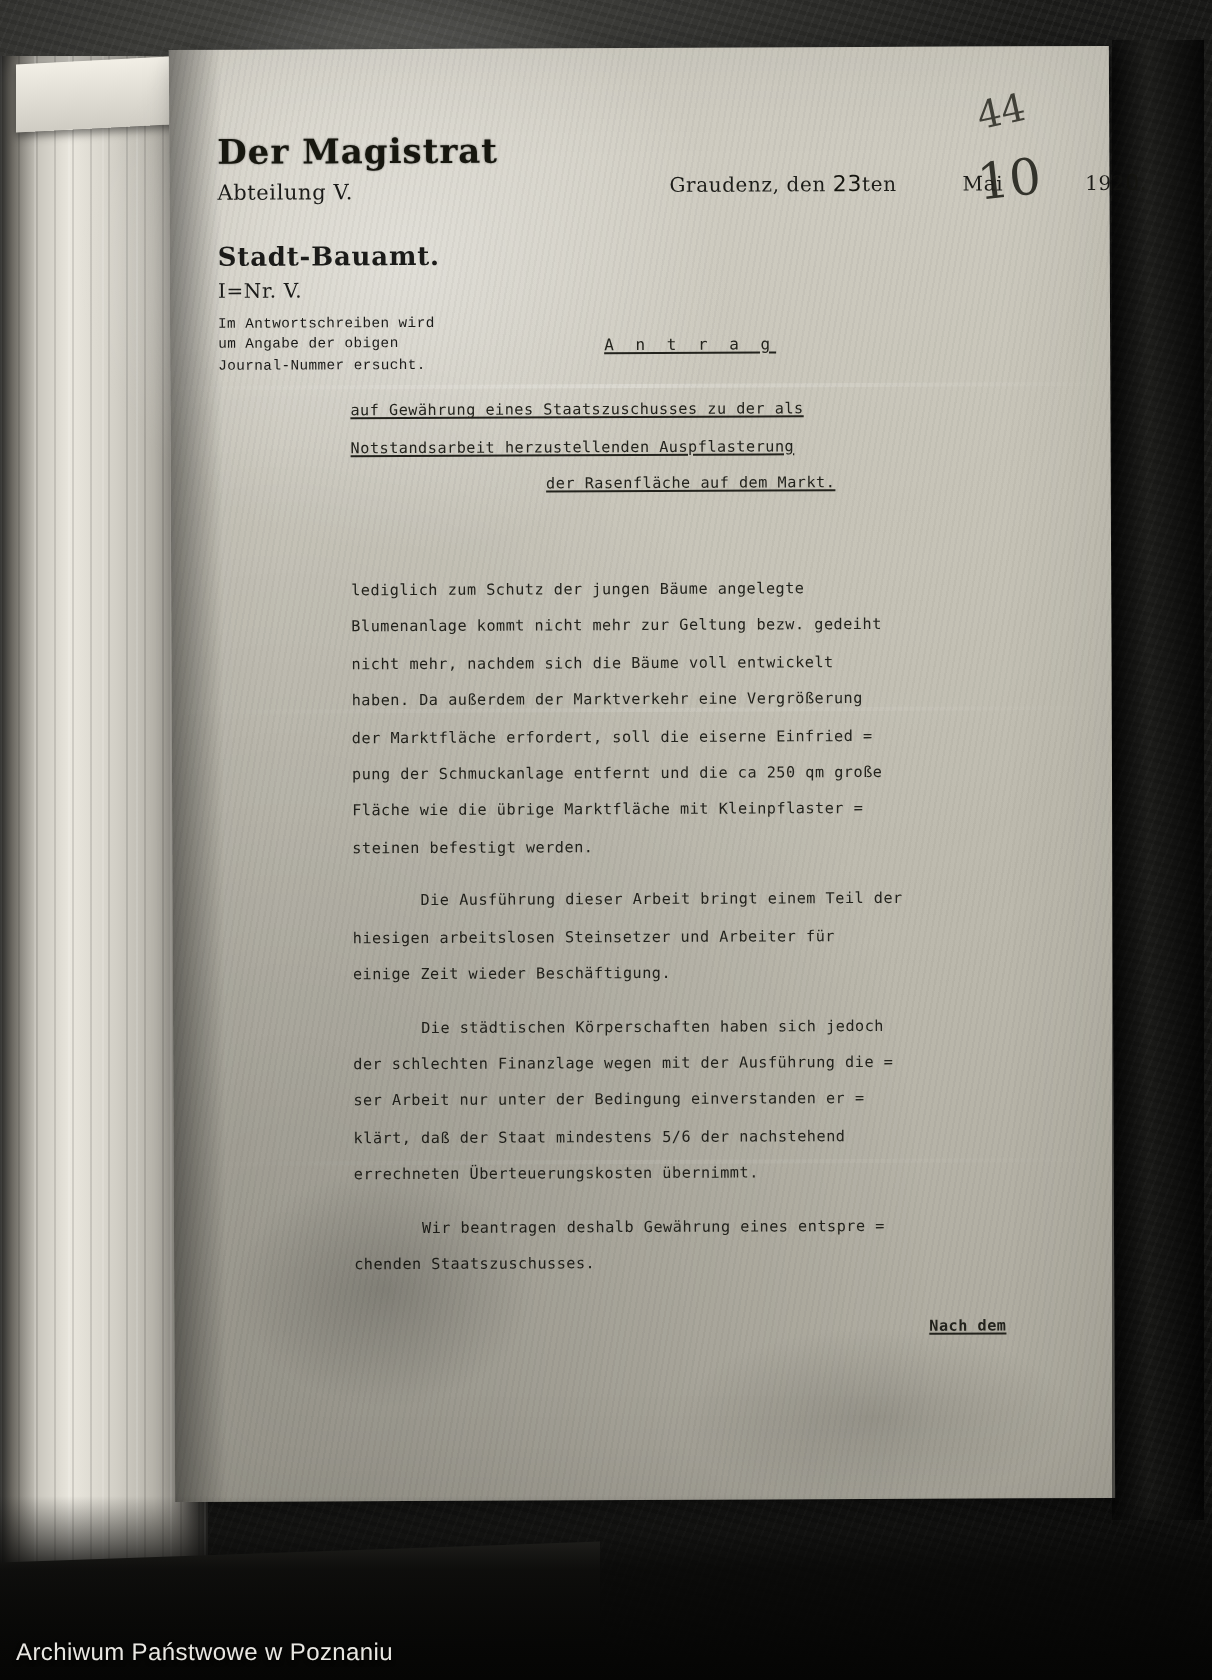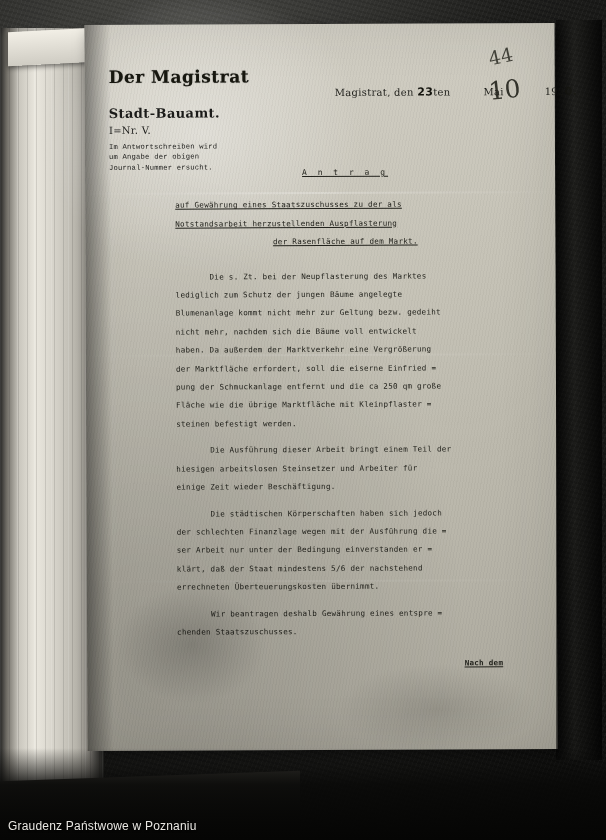--- a/index.html
+++ b/index.html
@@ -161,21 +161,20 @@
     font-family: "DejaVu Serif", serif;
     font-size: 10px;
     color: #1d1d19;
     letter-spacing: .3px;
     white-space: nowrap;
   }
   .dateline .hand {
     font-family: "DejaVu Sans", sans-serif;
     font-size: 11px;
     color: #15150f;
-    font-weight: bold;
   }
   .dateline .gap { display:inline-block; width: 26px; }
   .dateline .gap2 { display:inline-block; width: 34px; }
   
   .mark-top {
     position: absolute;
     right: 42px;
     top: 22px;
     font-family: "DejaVu Serif", serif;
     font-size: 19px;
@@ -283,47 +282,48 @@
   </div>
   <div class="binder-top"></div>
 
   <div class="page">
 
     <div class="page-glare"></div>
     <div class="page-shadow-left"></div>
 
     <div class="letterhead">
       <div class="lh-title">Der Magistrat</div>
+      <div class="lh-sub">Abteilung V.</div>
       <div class="lh-dept">Stadt-Bauamt.</div>
       <div class="lh-ref">I=Nr. V.</div>
       <div class="lh-note">Im Antwortschreiben wird um Angabe der obigen Journal-Nummer ersucht.</div>
     </div>
 
     <div class="dateline">
-      <span>Magistrat, den</span>
+      <span>Graudenz, den</span>
       <span class="hand">23</span><span>ten</span>
       <span class="gap"></span>
       <span>Mai</span>
       <span class="gap2"></span>
       <span>192</span><span class="hand">0.</span>
     </div>
 
     <div class="mark-top">44</div>
     <div class="mark-num">10</div>
 
     <div class="body-area">
       <div class="heading">A n t r a g</div>
       <div class="subject">
         <div class="l1">auf Gewährung eines Staatszuschusses zu der als</div>
         <div class="l2">Notstandsarbeit herzustellenden Auspflasterung</div>
         <div class="l3">der Rasenfläche auf dem Markt.</div>
       </div>
 
       <div class="para">
-        <div><span class="ind"></span><span>Die s. Zt. bei der Neupflasterung des Marktes</span></div>
+        <div><span class="ind"></span></div>
         <div>lediglich zum Schutz der jungen Bäume angelegte</div>
         <div>Blumenanlage kommt nicht mehr zur Geltung bezw. gedeiht</div>
         <div>nicht mehr, nachdem sich die Bäume voll entwickelt</div>
         <div>haben. Da außerdem der Marktverkehr eine Vergrößerung</div>
         <div>der Marktfläche erfordert, soll die eiserne Einfried =</div>
         <div>pung der Schmuckanlage entfernt und die ca 250 qm große</div>
         <div>Fläche wie die übrige Marktfläche mit Kleinpflaster  =</div>
         <div>steinen befestigt werden.</div>
       </div>
 
@@ -357,15 +357,15 @@
     <div class="smudge" style="left:30px; top:560px; width:150px; height:120px;"></div>
     <div class="smudge" style="left:250px; top:640px; width:200px; height:90px; opacity:.7;"></div>
 
     <div class="page-grain"></div>
   </div>
 
   <div class="edge-strip"></div>
   <div class="binder-bottom"></div>
 
   <div class="footer-band"></div>
-  <div class="watermark">Graudenz Państwowe w Poznaniu</div>
+  <div class="watermark">Archiwum Państwowe w Poznaniu</div>
 
 </div>
 
 </body></html>

